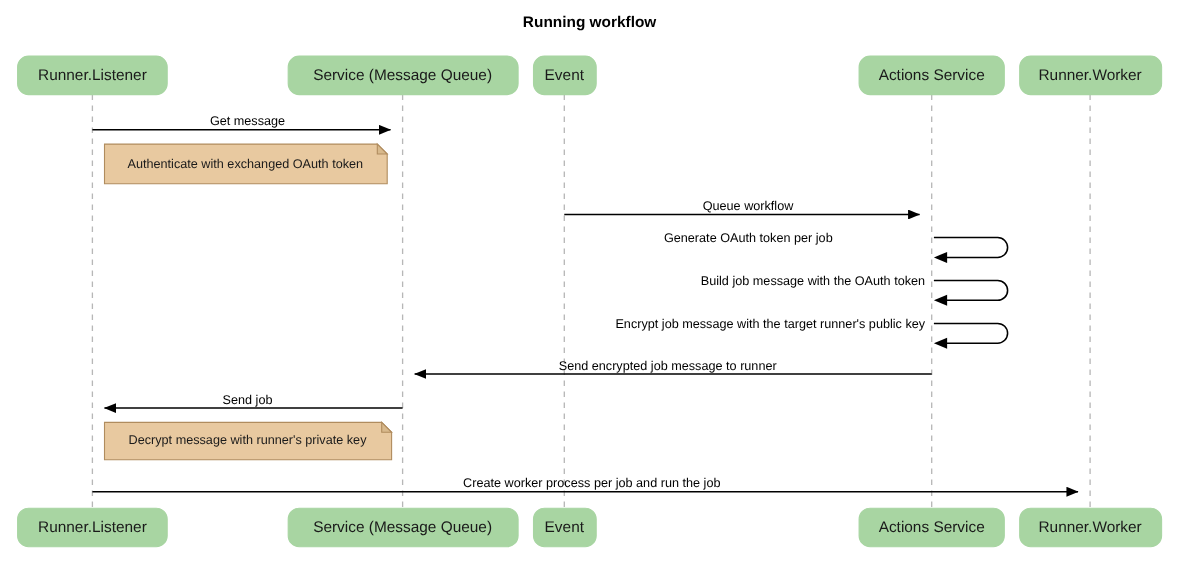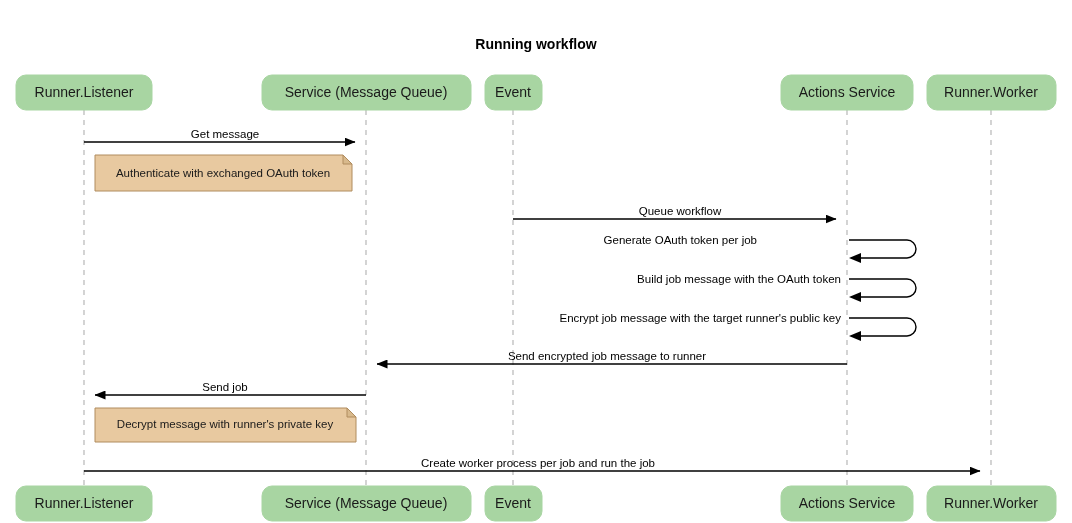--- a/index.html
+++ b/index.html
@@ -11,21 +11,20 @@
   body {
     width: 1072px;
     height: 523px;
     font-family: "Liberation Sans", sans-serif;
     overflow: hidden;
   }
   #diagram-root {
     position: relative;
     width: 1072px;
     height: 435px;
-    margin-top: 24px;
   }
   svg.seq {
     display: block;
     width: 1072px;
     height: 523px;
   }
   text {
     font-family: "Liberation Sans", sans-serif;
     fill: #000000;
   }

